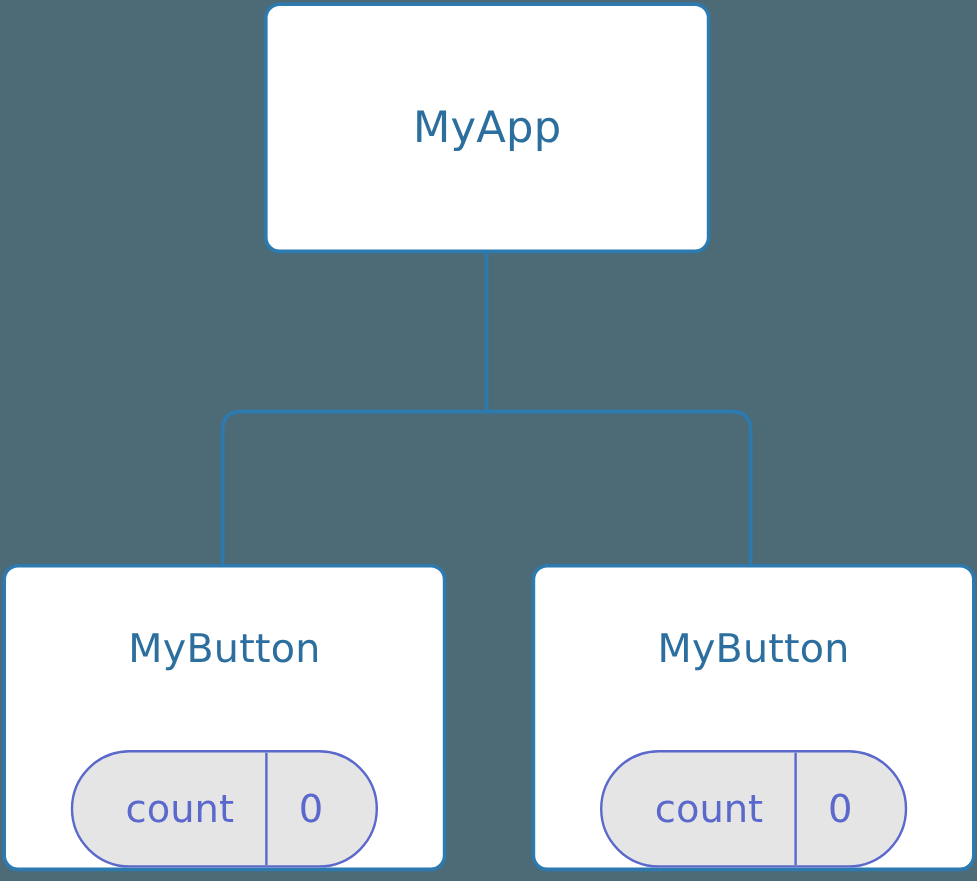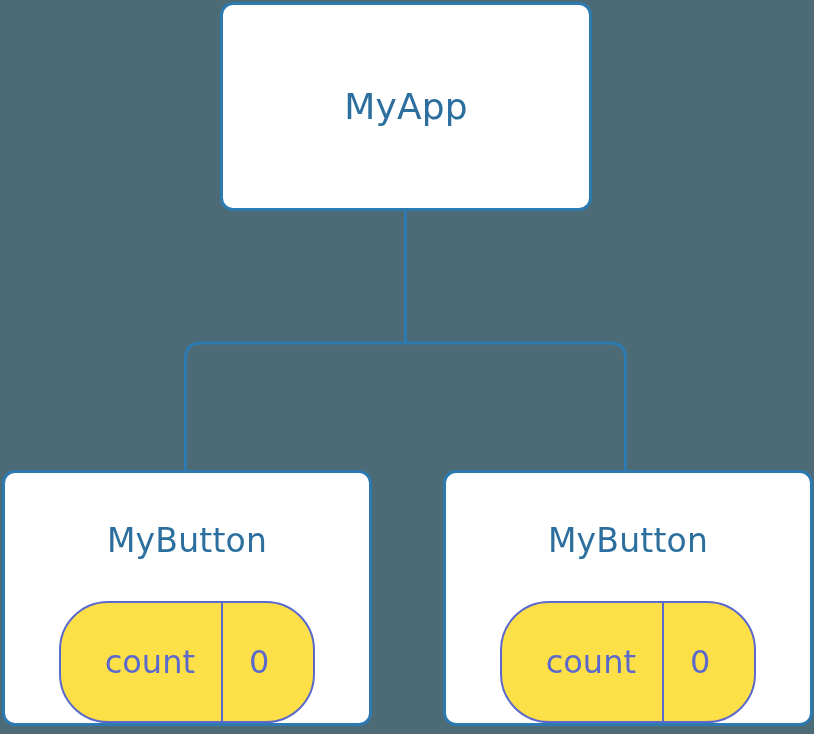--- a/index.html
+++ b/index.html
@@ -73,26 +73,26 @@
   }
   .node-child-left .node-title,
   .node-child-right .node-title {
     font-size: 33px;
     margin-top: 51px;
   }
 
   
   .state-pill {
     margin-top: 27px;
-    height: 122px;
+    height: 98px;
     display: flex;
     align-items: stretch;
     border: 2px solid #5b69cc;
     border-radius: 49px;
-    background: #fde047;
+    background: #e5e5e5;
     box-sizing: border-box;
     overflow: hidden;
   }
   .state-key {
     display: flex;
     align-items: center;
     justify-content: center;
     padding: 0 26px 0 44px;
     color: #5b69cc;
     font-size: 32px;

